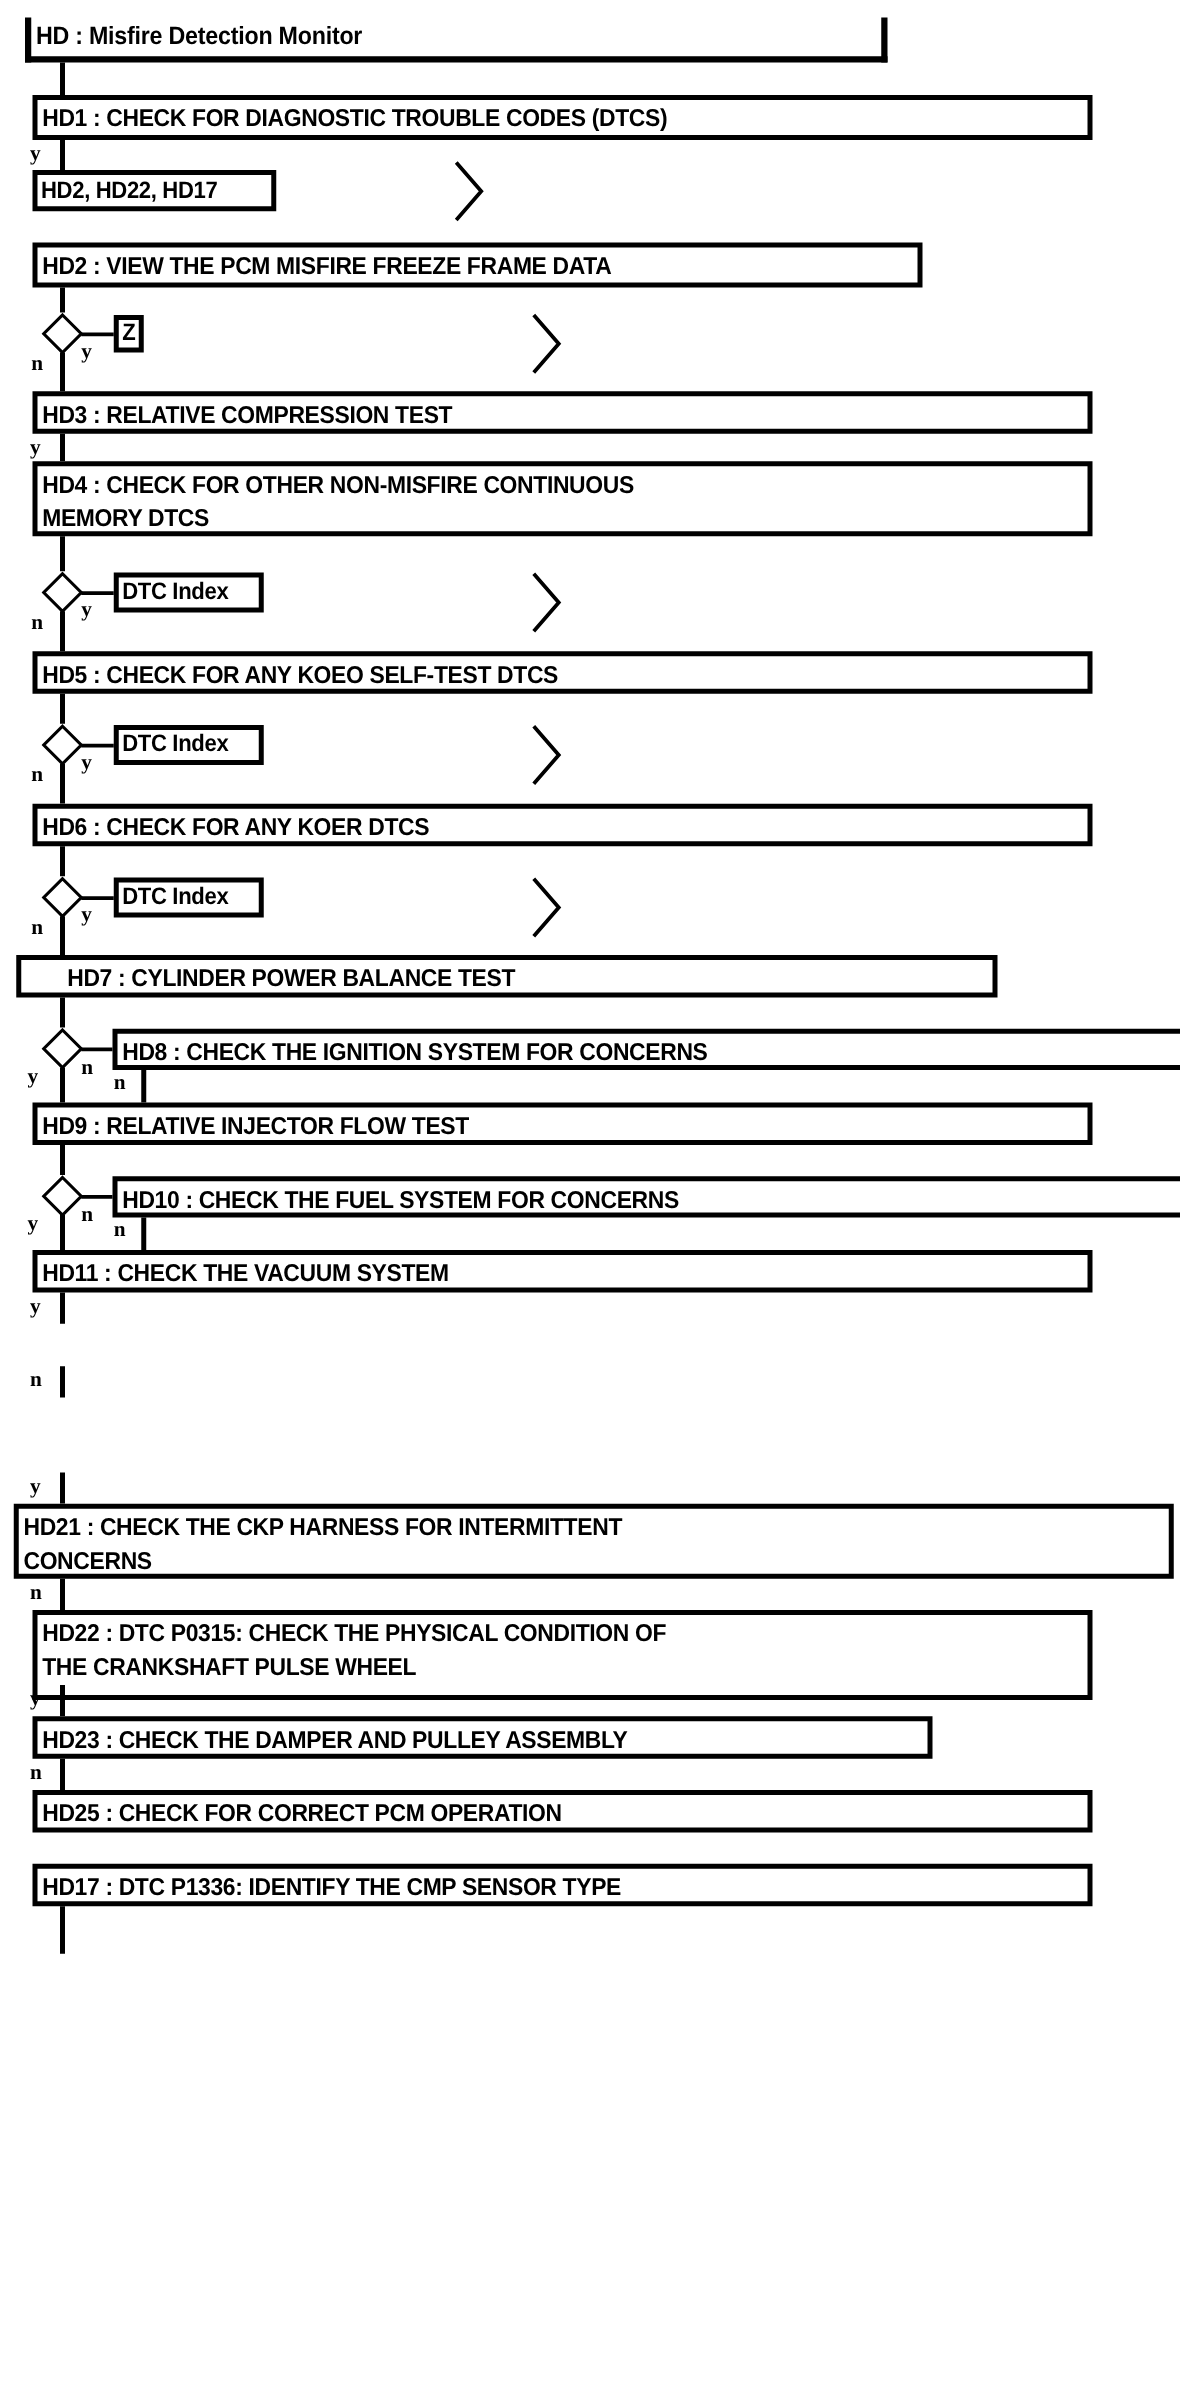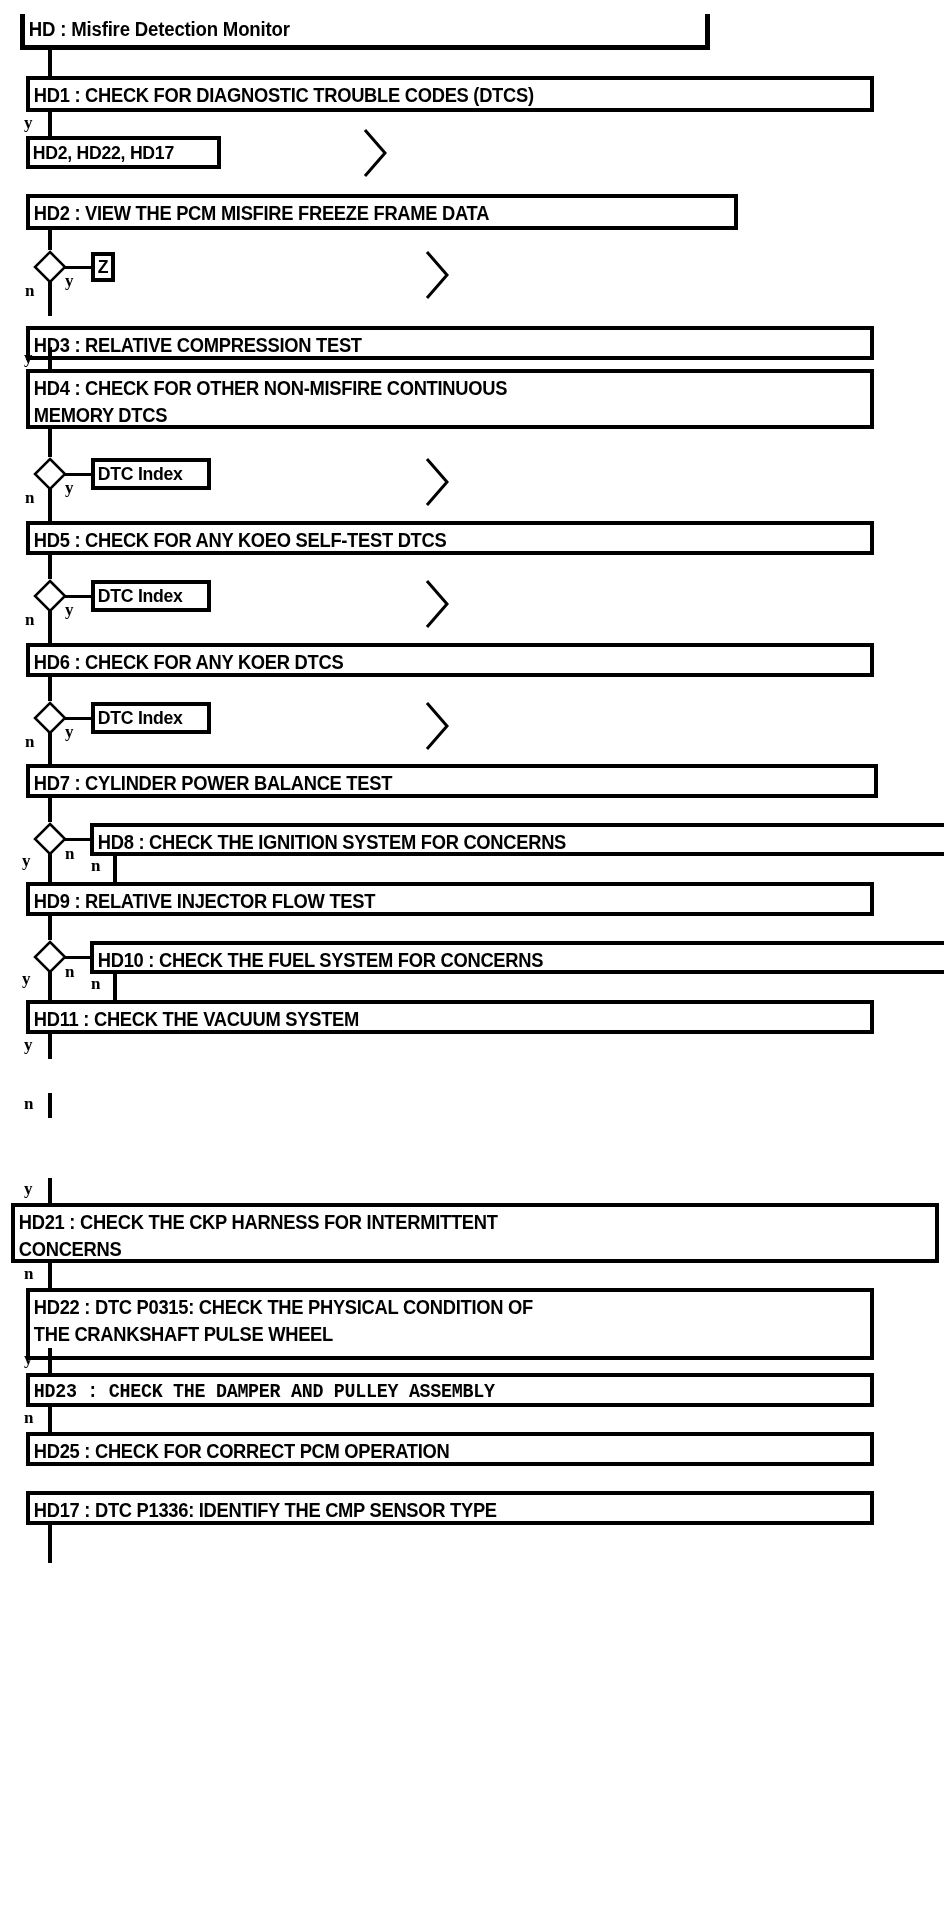--- a/index.html
+++ b/index.html
@@ -154,21 +154,21 @@
     <span class="label">Z</span>
   </div>
 
   <div class="chev" style="left:422px; top:248px;">
     <svg width="30" height="54" viewBox="0 0 30 54">
       <polyline points="5,4 25,27 5,50" fill="none" stroke="#000" stroke-width="3"></polyline>
     </svg>
   </div>
   <div class="vline" style="left:48px; top:282px; height:34px;"></div>
 
-  <div class="step-box" style="left:26px; top:313px; width:848px; height:34px;margin-top:13px;">
+  <div class="step-box" style="left:26px; top:313px; width:848px; height:34px;">
     <span class="label">HD3 : RELATIVE COMPRESSION TEST</span>
   </div>
   <div class="vline" style="left:48px; top:347px; height:22px;"></div>
   <div class="blabel" style="left:24px; top:349px;">y</div>
 
   <div class="step-box" style="left:26px; top:369px; width:848px; height:60px;">
     <span class="label">HD4 : CHECK FOR OTHER NON-MISFIRE CONTINUOUS
 MEMORY DTCS</span>
   </div>
   <div class="vline" style="left:48px; top:429px; height:28px;"></div>
@@ -227,21 +227,21 @@
   <div class="ref-box" style="left:91px; top:702px; width:120px; height:32px;">
     <span class="label">DTC Index</span>
   </div>
   <div class="chev" style="left:422px; top:699px;">
     <svg width="30" height="54" viewBox="0 0 30 54">
       <polyline points="5,4 25,27 5,50" fill="none" stroke="#000" stroke-width="3"></polyline>
     </svg>
   </div>
   <div class="vline" style="left:48px; top:733px; height:32px;"></div>
 
-  <div class="step-box" style="left:26px; top:764px; width:852px; height:34px;">
+  <div class="step-box" style="left:13px; top:764px; width:785px; height:34px;padding-left:33px;">
     <span class="label">HD7 : CYLINDER POWER BALANCE TEST</span>
   </div>
   <div class="vline" style="left:48px; top:798px; height:24px;"></div>
 
   <div class="diamond" style="left:33px; top:822px;">
     <svg width="34" height="34" viewBox="0 0 34 34">
       <polygon points="17,2 32,17 17,32 2,17" fill="#fff" stroke="#000" stroke-width="2.5"></polygon>
     </svg>
   </div>
   <div class="hline" style="left:65px; top:838px; width:27px;"></div>
@@ -297,21 +297,21 @@
   <div class="vline" style="left:48px; top:1263px; height:25px;"></div>
   <div class="blabel" style="left:24px; top:1265px;">n</div>
 
   <div class="step-box" style="left:26px; top:1288px; width:848px; height:72px;">
     <span class="label">HD22 : DTC P0315: CHECK THE PHYSICAL CONDITION OF
 THE CRANKSHAFT PULSE WHEEL</span>
   </div>
   <div class="vline" style="left:48px; top:1348px; height:25px;"></div>
   <div class="blabel" style="left:24px; top:1350px;">y</div>
 
-  <div class="step-box" style="left:26px; top:1373px; width:848px; height:34px;font-family:Liberation Mono, monospace;">
+  <div class="step-box" style="left:26px; top:1373px; width:720px; height:34px;">
     <span class="label">HD23 : CHECK THE DAMPER AND PULLEY ASSEMBLY</span>
   </div>
   <div class="vline" style="left:48px; top:1407px; height:25px;"></div>
   <div class="blabel" style="left:24px; top:1409px;">n</div>
 
   <div class="step-box" style="left:26px; top:1432px; width:848px; height:34px;">
     <span class="label">HD25 : CHECK FOR CORRECT PCM OPERATION</span>
   </div>
 
   <div class="step-box" style="left:26px; top:1491px; width:848px; height:34px;">

